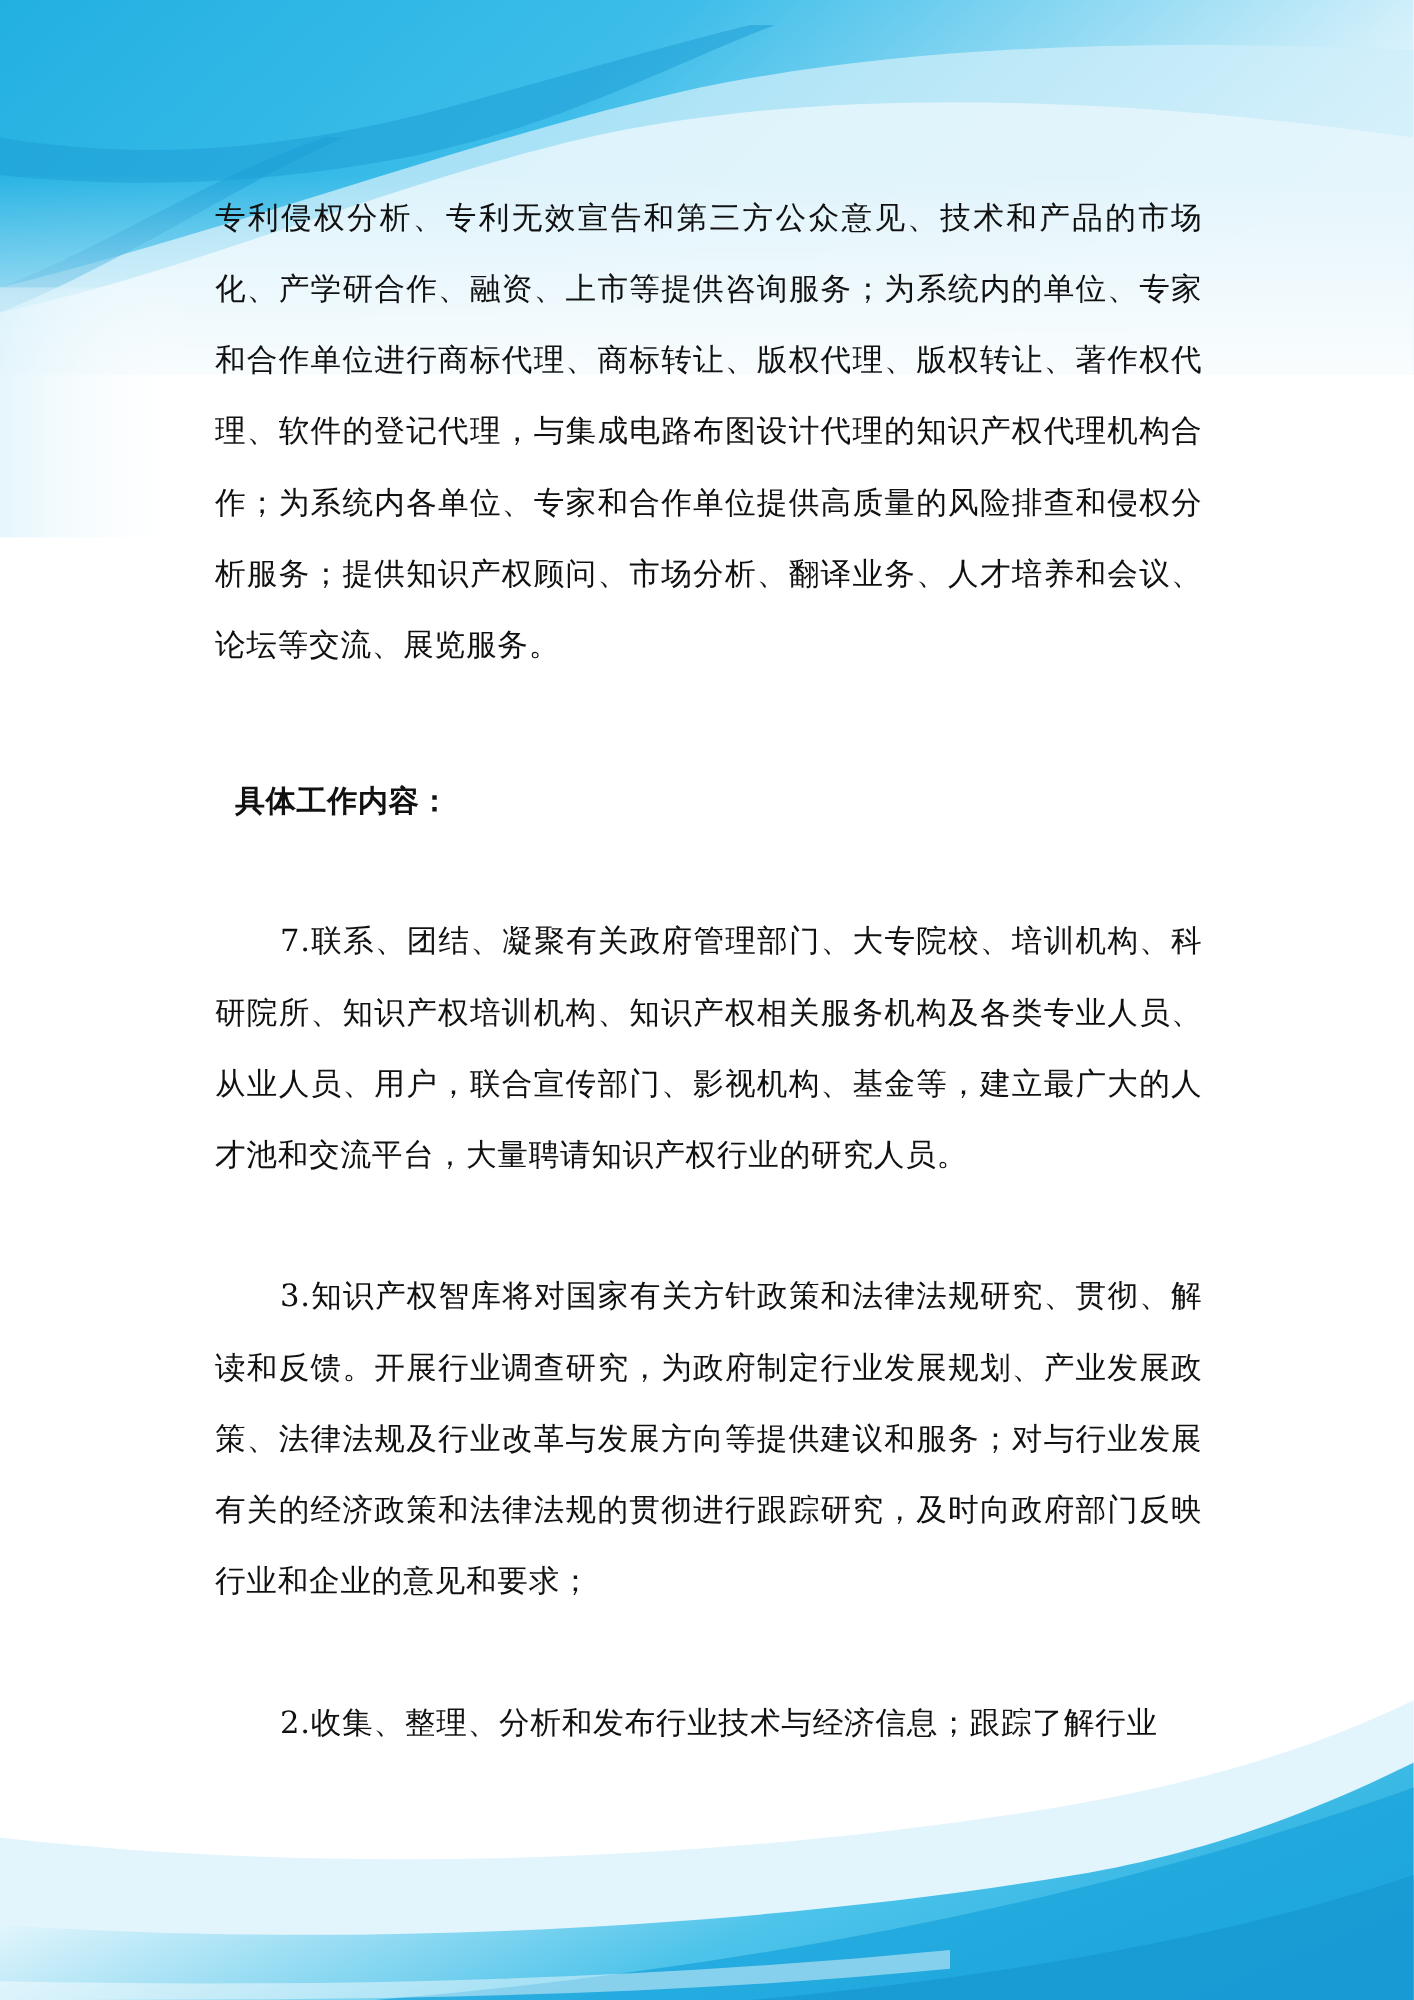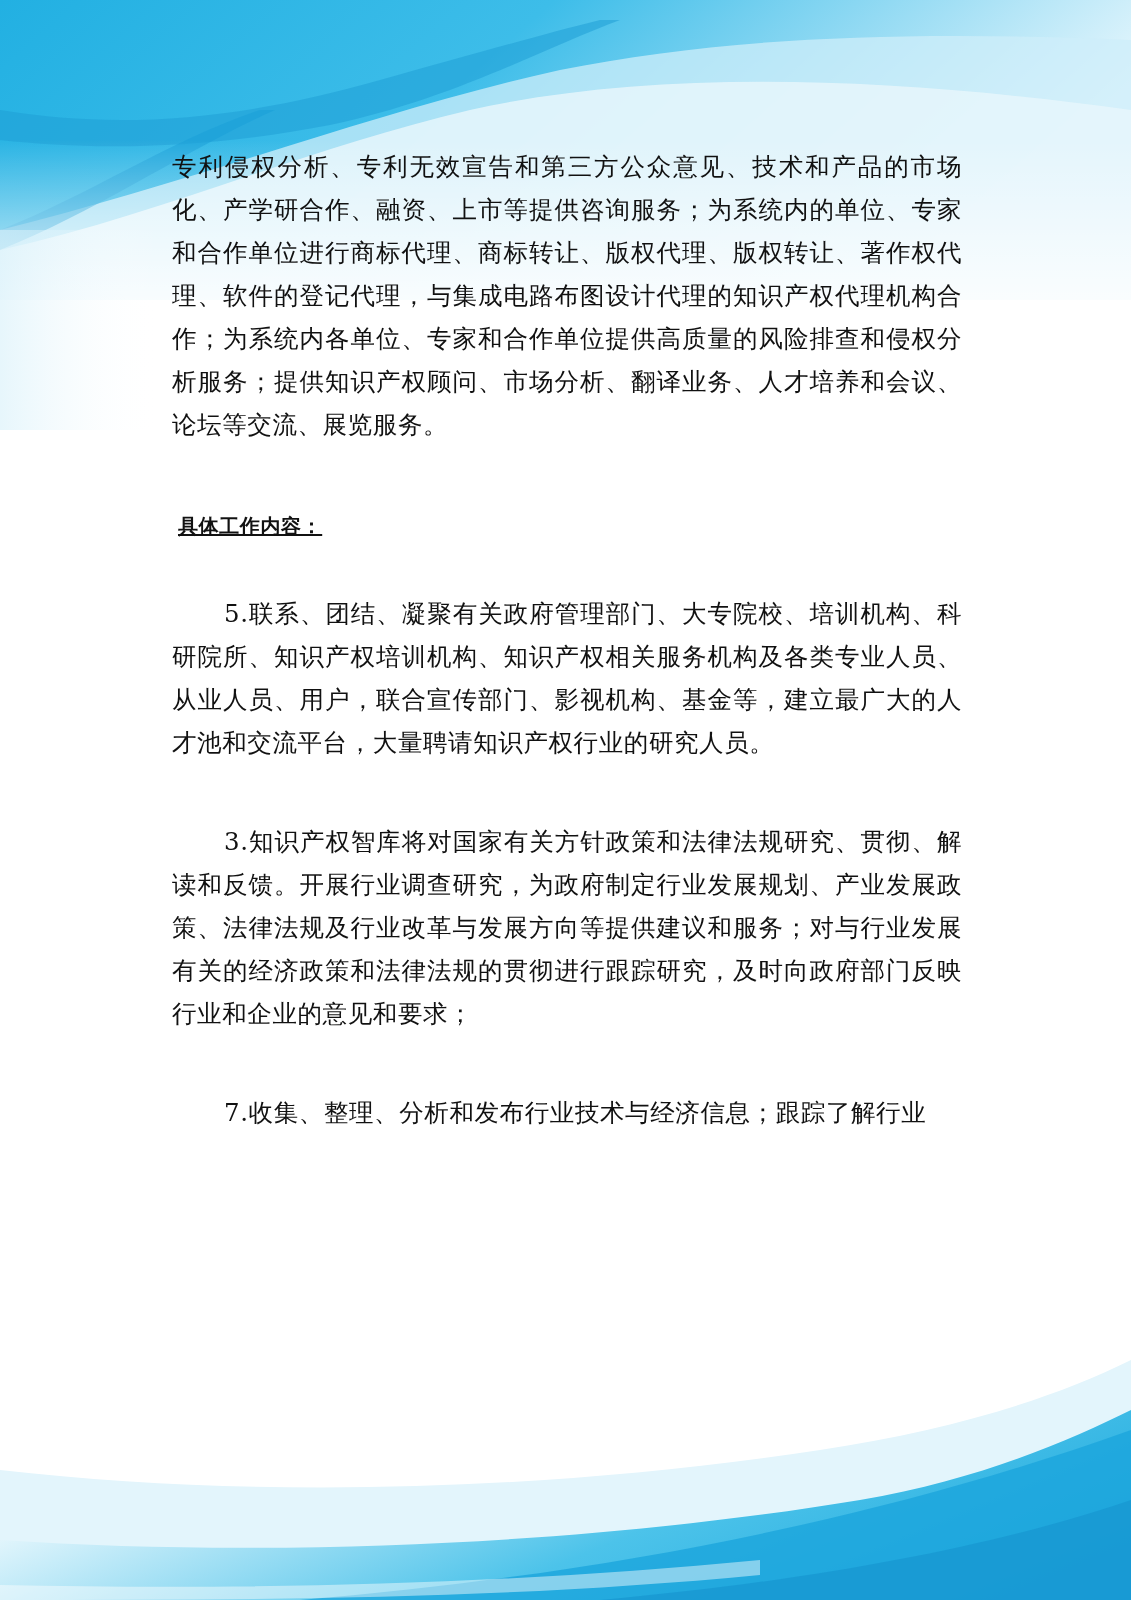--- a/index.html
+++ b/index.html
@@ -5,27 +5,27 @@
     html, body { margin: 0; padding: 0; }
     body {
       width: 1131px; height: 1600px; position: relative; overflow: hidden;
       background: #ffffff;
       font-family: "DejaVu Serif", "Liberation Serif", serif;
       color: #111;
     }
     .bg { position: absolute; left: 0; top: 0; width: 1131px; height: 1600px; z-index: 0; }
     .page-content {
       position: absolute; left: 172px; top: 145px; width: 790px; z-index: 1;
-      font-size: 24.5px; line-height: 43px; letter-spacing: 0.6px;
+      font-size: 24.5px; line-height: 57px; letter-spacing: 0.6px;
     }
     .para { margin: 0; text-align: justify; text-align-last: left; }
     .para.indent { text-indent: 52px; }
     .heading {
       font-family: "DejaVu Sans", "Liberation Sans", sans-serif;
-      font-weight: bold; font-size: 20px; margin: 6px; text-decoration: underline;
+      font-weight: bold; font-size: 24px; margin: 16px;
     }
     .gap-after-intro { height: 53px; }
     .gap-after-heading { height: 38px; }
     .gap-between { height: 56px; }
   </style>
 </head>
 <body>
 
 <svg class="bg" viewBox="0 0 1131 1600" preserveAspectRatio="none" xmlns="http://www.w3.org/2000/svg">
   <defs>
@@ -62,18 +62,18 @@
   <path d="M300,1600 C600,1575 880,1520 1131,1430 L1131,1600 Z" fill="#1ba5dc" opacity="0.8"></path>
   <path d="M600,1600 C820,1580 1000,1545 1131,1500 L1131,1600 Z" fill="#1796d0" opacity="0.7"></path>
   <path d="M0,1585 C250,1590 500,1585 760,1560 L760,1575 C500,1600 250,1600 0,1600 Z" fill="#ffffff" opacity="0.45"></path>
 </svg>
 
 <main class="page-content">
   <p class="para">专利侵权分析、专利无效宣告和第三方公众意见、技术和产品的市场化、产学研合作、融资、上市等提供咨询服务；为系统内的单位、专家和合作单位进行商标代理、商标转让、版权代理、版权转让、著作权代理、软件的登记代理，与集成电路布图设计代理的知识产权代理机构合作；为系统内各单位、专家和合作单位提供高质量的风险排查和侵权分析服务；提供知识产权顾问、市场分析、翻译业务、人才培养和会议、论坛等交流、展览服务。</p>
   <div class="gap-after-intro"></div>
   <h2 class="heading">具体工作内容：</h2>
   <div class="gap-after-heading"></div>
-  <p class="para indent">5.联系、团结、凝聚有关政府管理部门、大专院校、培训机构、科研院所、知识产权培训机构、知识产权相关服务机构及各类专业人员、从业人员、用户，联合宣传部门、影视机构、基金等，建立最广大的人才池和交流平台，大量聘请知识产权行业的研究人员。</p>
+  <p class="para indent">7.联系、团结、凝聚有关政府管理部门、大专院校、培训机构、科研院所、知识产权培训机构、知识产权相关服务机构及各类专业人员、从业人员、用户，联合宣传部门、影视机构、基金等，建立最广大的人才池和交流平台，大量聘请知识产权行业的研究人员。</p>
   <div class="gap-between"></div>
   <p class="para indent">3.知识产权智库将对国家有关方针政策和法律法规研究、贯彻、解读和反馈。开展行业调查研究，为政府制定行业发展规划、产业发展政策、法律法规及行业改革与发展方向等提供建议和服务；对与行业发展有关的经济政策和法律法规的贯彻进行跟踪研究，及时向政府部门反映行业和企业的意见和要求；</p>
   <div class="gap-between"></div>
-  <p class="para indent">7.收集、整理、分析和发布行业技术与经济信息；跟踪了解行业</p>
+  <p class="para indent">2.收集、整理、分析和发布行业技术与经济信息；跟踪了解行业</p>
 </main>
 
 </body></html>

